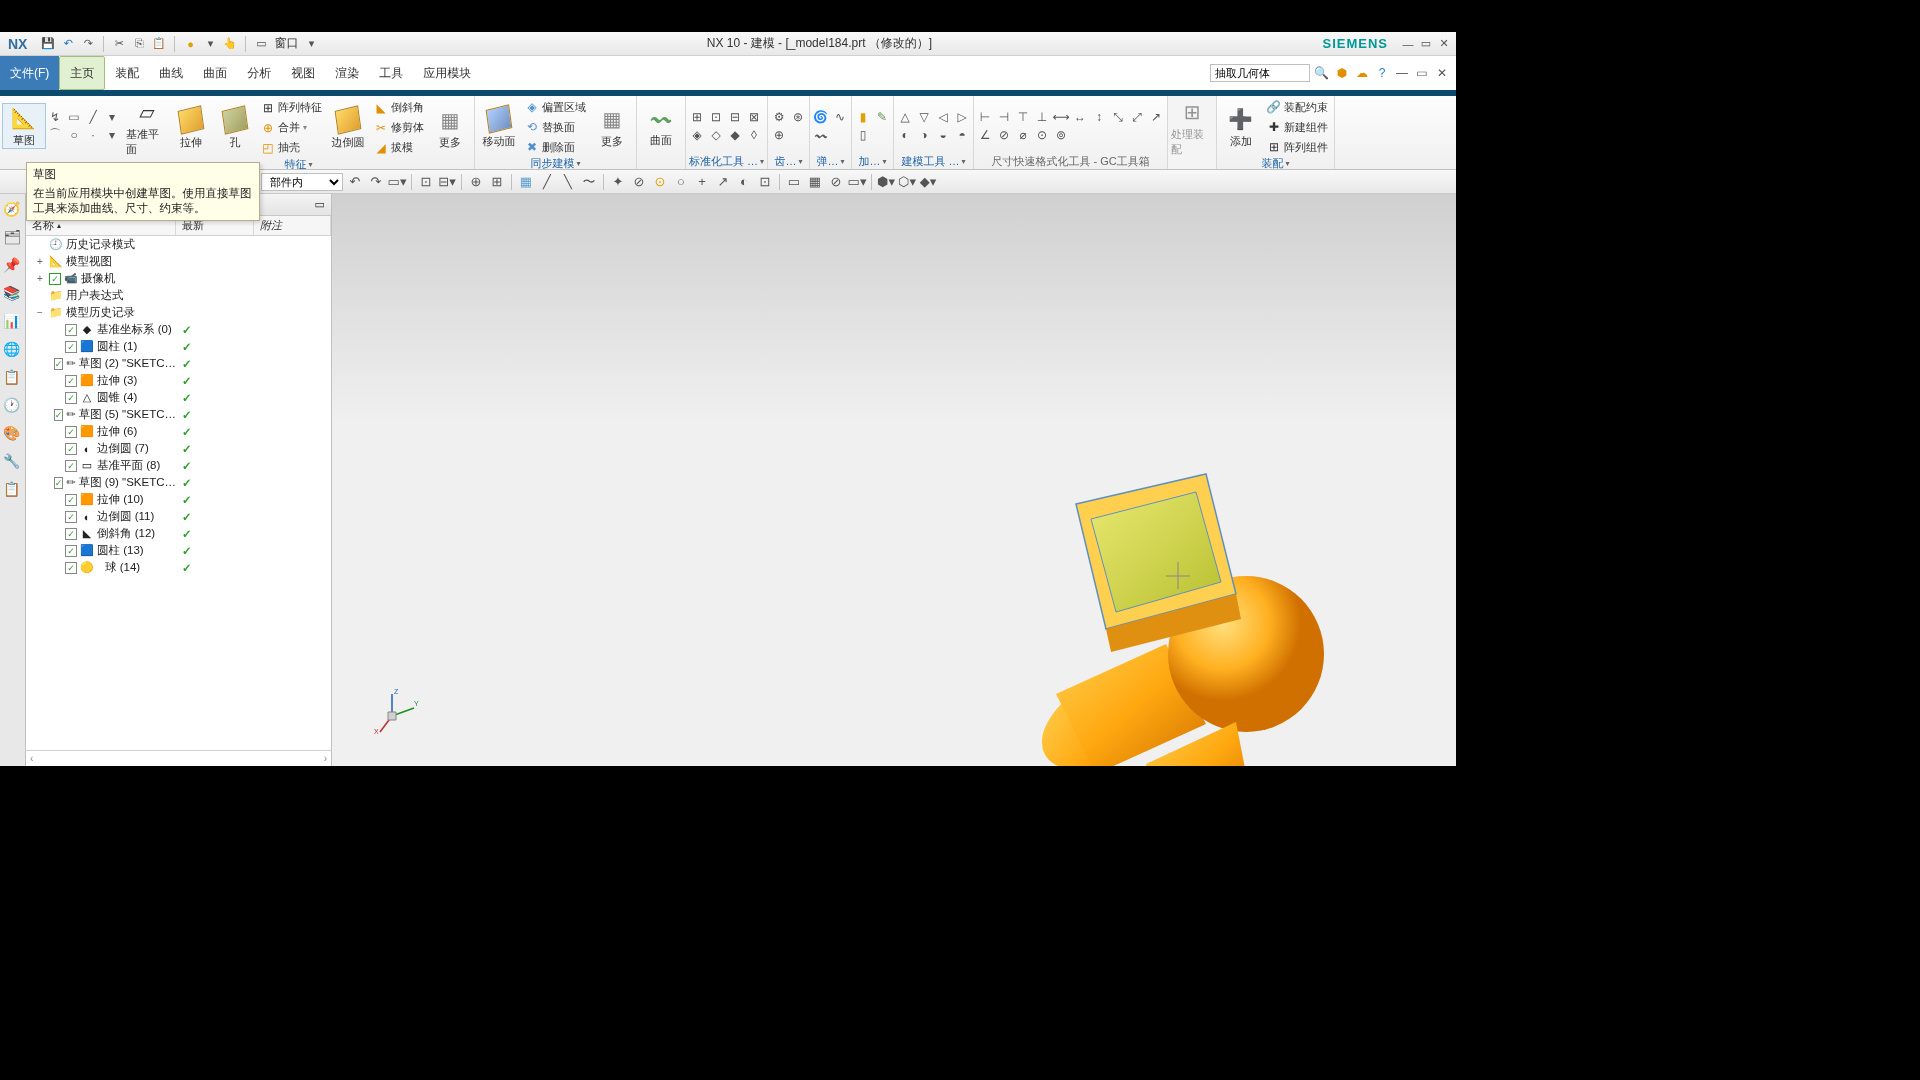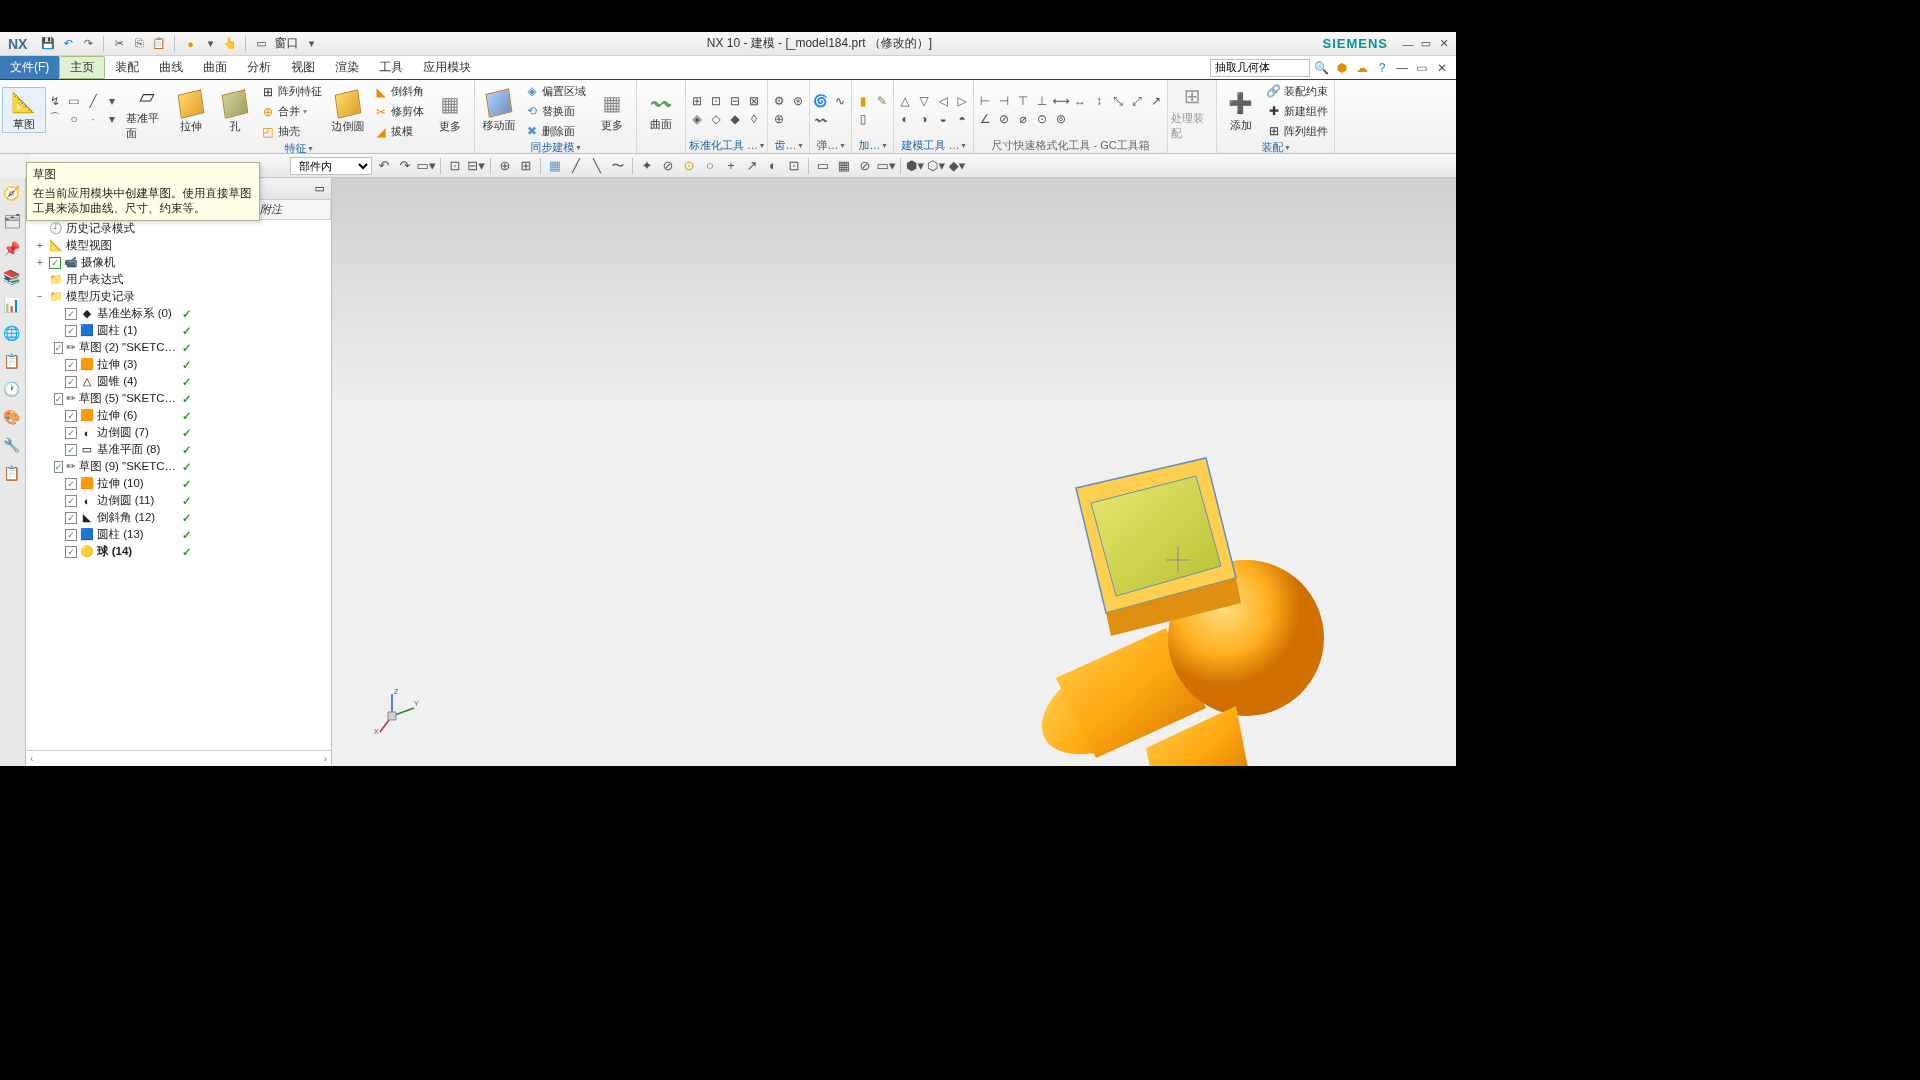--- a/index.html
+++ b/index.html
@@ -10,42 +10,42 @@
 .titlebar-icons { display: flex; gap: 6px; padding: 0 6px; align-items: center; }
 .tb-ico { width: 14px; height: 14px; display: inline-flex; align-items: center; justify-content: center; font-size: 11px; color: #555; cursor: pointer; }
 .tb-ico.save { color: #1a6fc4; }
 .tb-ico.undo { color: #1a6fc4; }
 .tb-sep { width: 1px; height: 16px; background: #c0c0c0; margin: 0 2px; }
 .title-center { flex: 1; text-align: center; font-size: 12px; color: #333; }
 .siemens { font-weight: bold; color: #009898; font-size: 13px; padding: 0 8px; letter-spacing: 1px; }
 .win-btns { display: flex; gap: 2px; padding: 0 4px; }
 .win-btn { width: 16px; height: 14px; font-size: 11px; display: flex; align-items: center; justify-content: center; color: #555; cursor: pointer; }
 
-.menubar { height: 24px; background: #fff; display: flex; align-items: stretch; border-bottom: 1px solid #0c4a6e; }
+.menubar { height: 40px; background: #fff; display: flex; align-items: stretch; border-bottom: 6px solid #0c4a6e; }
 .menu-item { padding: 0 10px; font-size: 12px; color: #333; display: flex; align-items: center; cursor: pointer; }
 .menu-item.file { background: #3a7bb8; color: #fff; }
 .menu-item.active { background: #e0f0d0; border: 1px solid #a0c080; border-radius: 2px; }
 .menubar-right { margin-left: auto; display: flex; align-items: center; gap: 4px; padding-right: 6px; }
 .search-box { width: 100px; height: 18px; border: 1px solid #c0c0c0; font-size: 11px; padding: 0 4px; }
 .help-ico { width: 16px; height: 16px; font-size: 12px; color: #555; display: flex; align-items: center; justify-content: center; cursor: pointer; }
 
 .ribbon { height: 74px; background: linear-gradient(#fdfdfd,#f0f0f0); display: flex; border-bottom: 1px solid #c0c0c0; overflow: hidden; }
 .ribbon-group { display: flex; flex-direction: column; border-right: 1px solid #d8d8d8; padding: 0 3px; }
 .ribbon-group-body { flex: 1; display: flex; align-items: center; gap: 2px; padding-top: 2px; }
 .ribbon-group-label { height: 16px; font-size: 11px; color: #666; text-align: center; display: flex; align-items: center; justify-content: center; gap: 2px; }
 .rb-big { display: flex; flex-direction: column; align-items: center; justify-content: center; width: 42px; font-size: 11px; color: #333; cursor: pointer; gap: 1px; }
 .rb-big .ico { width: 28px; height: 28px; display: flex; align-items: center; justify-content: center; font-size: 20px; }
 .rb-small-col { display: flex; flex-direction: column; gap: 2px; }
 .rb-small { display: flex; align-items: center; gap: 3px; font-size: 11px; color: #333; cursor: pointer; height: 18px; padding: 0 3px; white-space: nowrap; }
 .rb-small .ico { width: 14px; height: 14px; display: inline-flex; align-items: center; justify-content: center; font-size: 12px; }
 .cube-ico { width: 24px; height: 24px; background: linear-gradient(135deg,#ffd966,#e0a030); transform: rotate(-8deg) skewY(-6deg); border: 1px solid #b08020; }
 .rb-ico-row { display: flex; gap: 3px; }
 .mini-ico { width: 16px; height: 16px; display: inline-flex; align-items: center; justify-content: center; font-size: 12px; color: #555; cursor: pointer; }
 
-.toolbar2 { height: 24px; background: linear-gradient(#f8f8f8,#e8e8e8); display: flex; align-items: center; gap: 3px; padding: 0 6px; border-bottom: 1px solid #c8c8c8; font-size: 11px; margin-left: 29px; }
+.toolbar2 { height: 24px; background: linear-gradient(#f8f8f8,#e8e8e8); display: flex; align-items: center; gap: 3px; padding: 0 6px; border-bottom: 1px solid #c8c8c8; font-size: 11px; }
 .tb2-sel { height: 18px; border: 1px solid #c0c0c0; background: #fff; font-size: 11px; padding: 0 4px; }
 .tb2-ico { width: 18px; height: 18px; display: inline-flex; align-items: center; justify-content: center; color: #555; cursor: pointer; font-size: 13px; }
 
 .main-area { flex: 1; display: flex; overflow: hidden; }
 .left-rail { width: 26px; background: #e8e8e8; display: flex; flex-direction: column; gap: 10px; padding-top: 6px; align-items: center; border-right: 1px solid #c0c0c0; }
 .rail-ico { width: 18px; height: 18px; font-size: 14px; color: #555; cursor: pointer; display: flex; align-items: center; justify-content: center; }
 
 .nav-panel { width: 306px; background: #fff; border-right: 1px solid #c0c0c0; display: flex; flex-direction: column; }
 .nav-title { height: 22px; background: linear-gradient(#f4f4f4,#e4e4e4); display: flex; align-items: center; padding: 0 6px; font-size: 12px; color: #333; border-bottom: 1px solid #c8c8c8; justify-content: space-between; }
 .nav-headers { height: 20px; display: flex; border-bottom: 1px solid #d0d0d0; font-size: 11px; color: #333; background: #f6f6f6; }
@@ -55,21 +55,21 @@
 .nav-h.note { flex: 1; font-style: italic; }
 .tree { flex: 1; overflow: auto; font-size: 11.5px; color: #222; }
 .tree-row { display: flex; align-items: center; height: 17px; padding-left: 8px; }
 .tree-row .nm { width: 142px; display: flex; align-items: center; gap: 3px; white-space: nowrap; overflow: hidden; }
 .tree-row .st { width: 78px; color: #2a9d2a; font-weight: bold; padding-left: 6px; }
 .tree-row .exp { width: 12px; font-size: 10px; color: #666; text-align: center; }
 .tree-row .chk { width: 12px; height: 12px; border: 1px solid #888; font-size: 9px; color: #2a9d2a; display: inline-flex; align-items: center; justify-content: center; }
 .tree-row .fico { width: 14px; height: 14px; display: inline-flex; align-items: center; justify-content: center; font-size: 11px; }
 .tree-row.ind1 .nm { padding-left: 0px; }
 .tree-row.ind3 .nm { padding-left: 16px; }
-.tree-row .bold { font-weight: bold; }
+.tree-row .bold { font-weight: normal; margin-left: 8px; }
 .nav-scroll { height: 16px; border-top: 1px solid #d0d0d0; display: flex; align-items: center; justify-content: space-between; padding: 0 4px; font-size: 10px; color: #888; }
 
 .viewport { flex: 1; background: linear-gradient(#d0d0d0,#f0f0f0 40%,#f0f0f0); position: relative; overflow: hidden; }
 .model { position: absolute; right: 90px; top: 270px; width: 360px; height: 360px; }
 .csys { position: absolute; left: 40px; bottom: 30px; width: 50px; height: 50px; }
 
 .statusbar { height: 18px; background: #f0f0f0; font-size: 11px; color: #444; padding: 0 6px; display: flex; align-items: center; border-top: 1px solid #c8c8c8; }
 .tooltip { position: absolute; left: 26px; top: 130px; width: 234px; background: #ffffe8; border: 1px solid #b0b090; padding: 4px 6px; font-size: 11.5px; color: #222; box-shadow: 2px 2px 4px rgba(0,0,0,0.15); z-index: 100; }
 .tooltip .tt-title { font-weight: normal; margin-bottom: 4px; }
 .dd-arrow::after { content: " ▾"; font-size: 8px; color: #666; }

